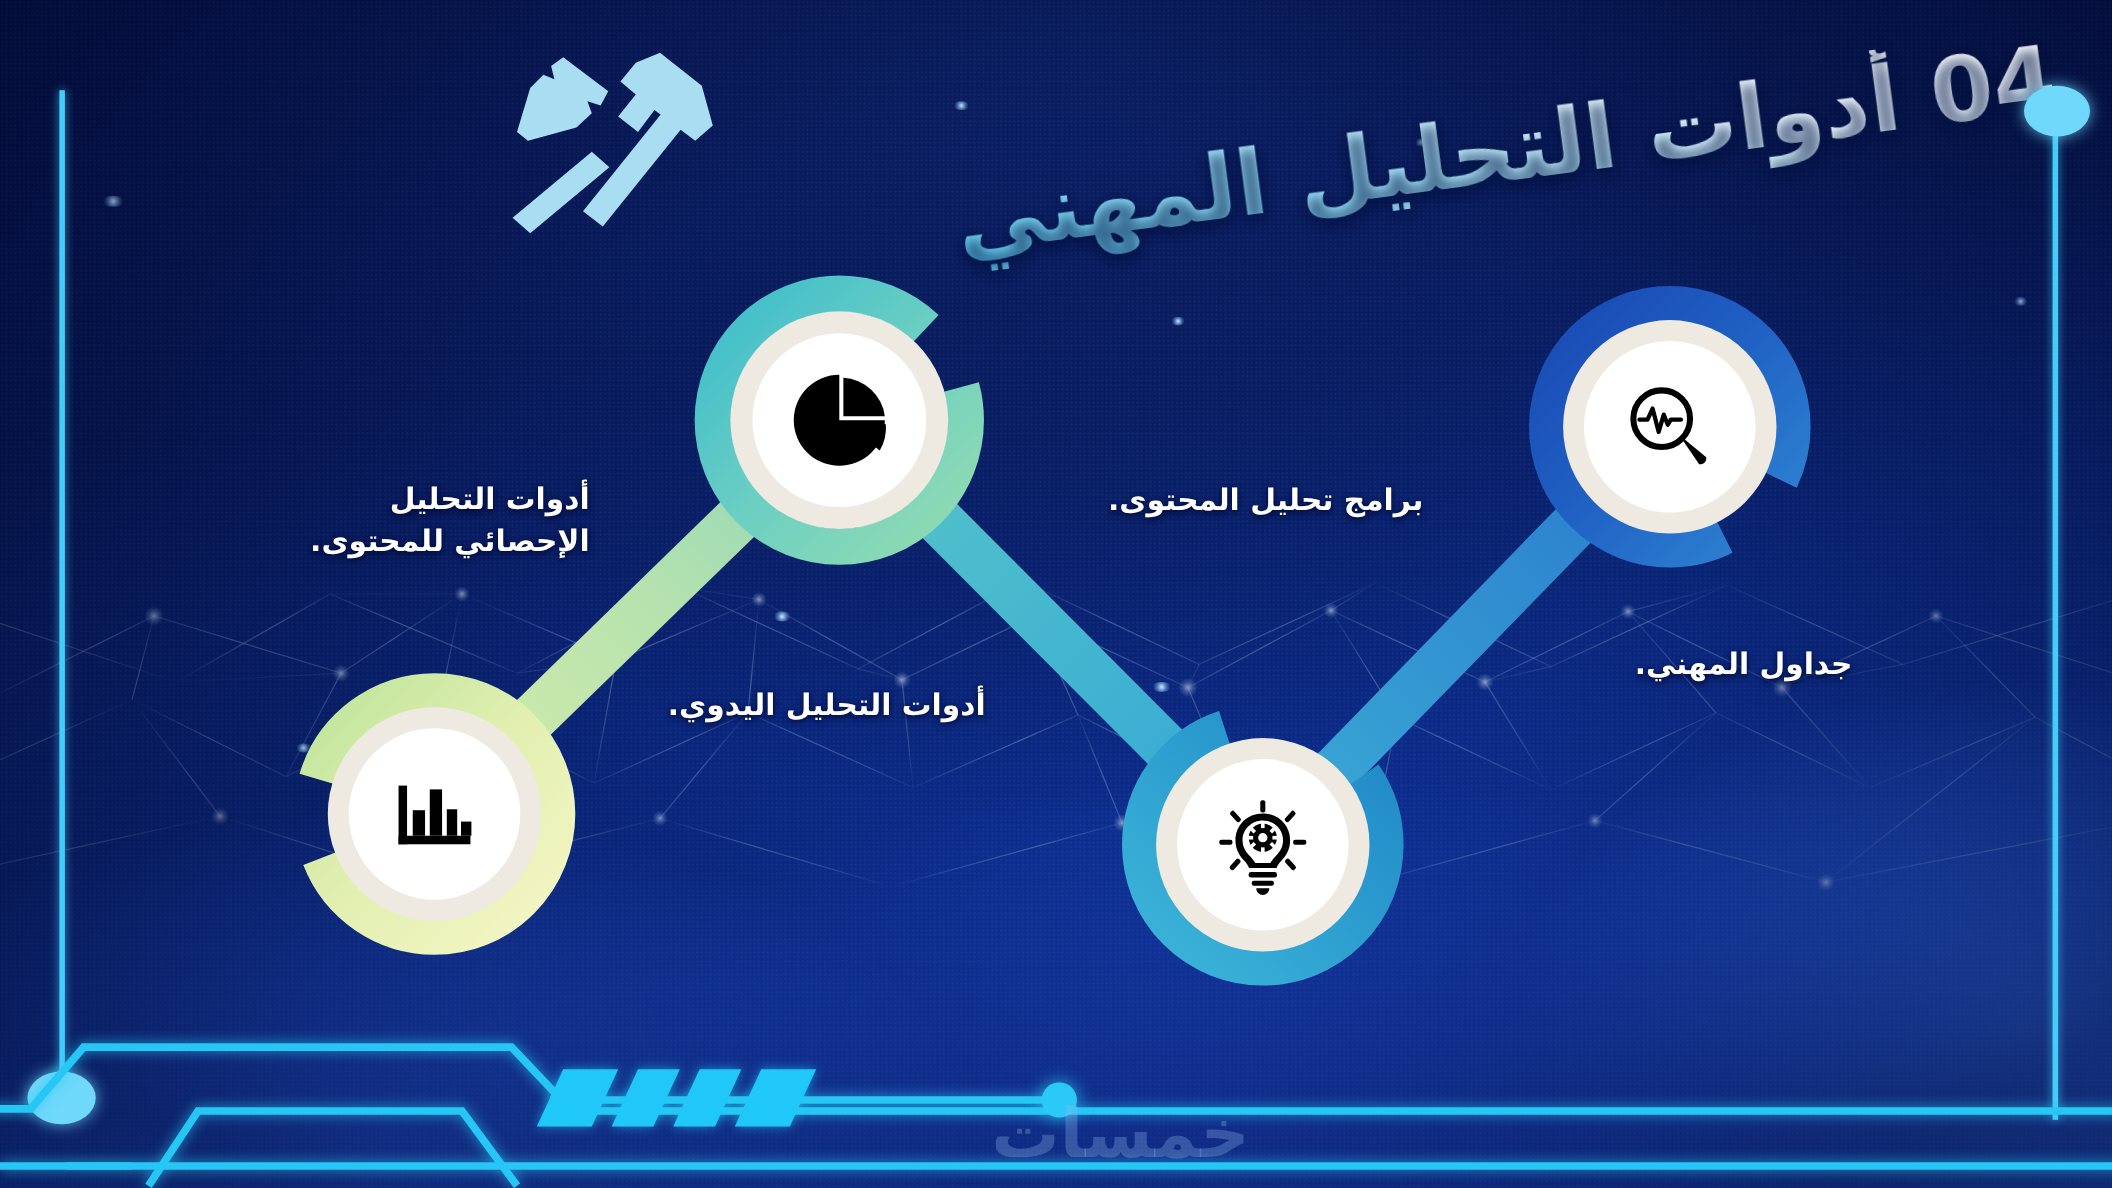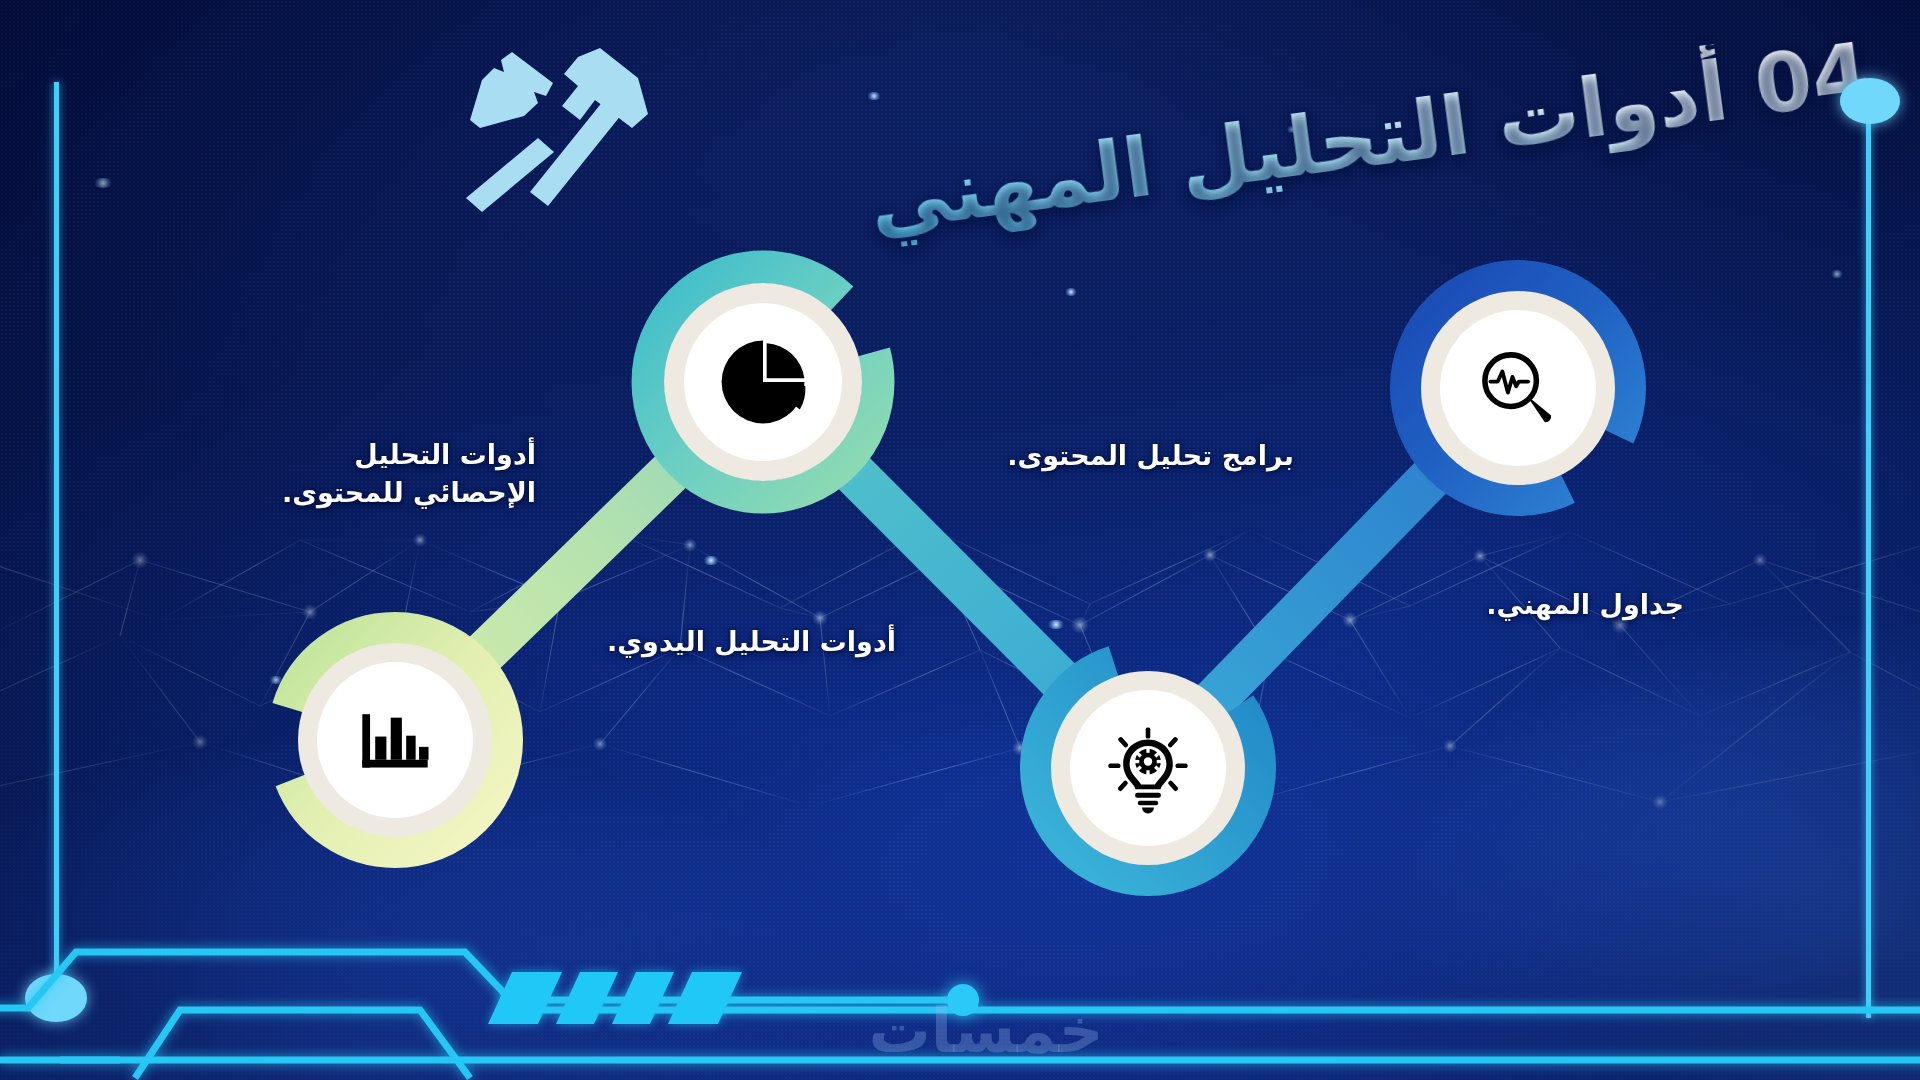--- a/index.html
+++ b/index.html
@@ -111,21 +111,21 @@
     white-space:pre-line;
   }
   .label.ta-r{ text-align:right; }
 
   
   .watermark{
     position:absolute;
     left:836px; top:1000px;
     width:300px;
     direction:rtl;
-    text-align:center;
+    text-align:right;
     font-size:62px;
     font-weight:700;
     color:rgba(150,185,235,.30);
     letter-spacing:2px;
     line-height:1;
     user-select:none;
   }
 </style>
 </head>
 <body>

